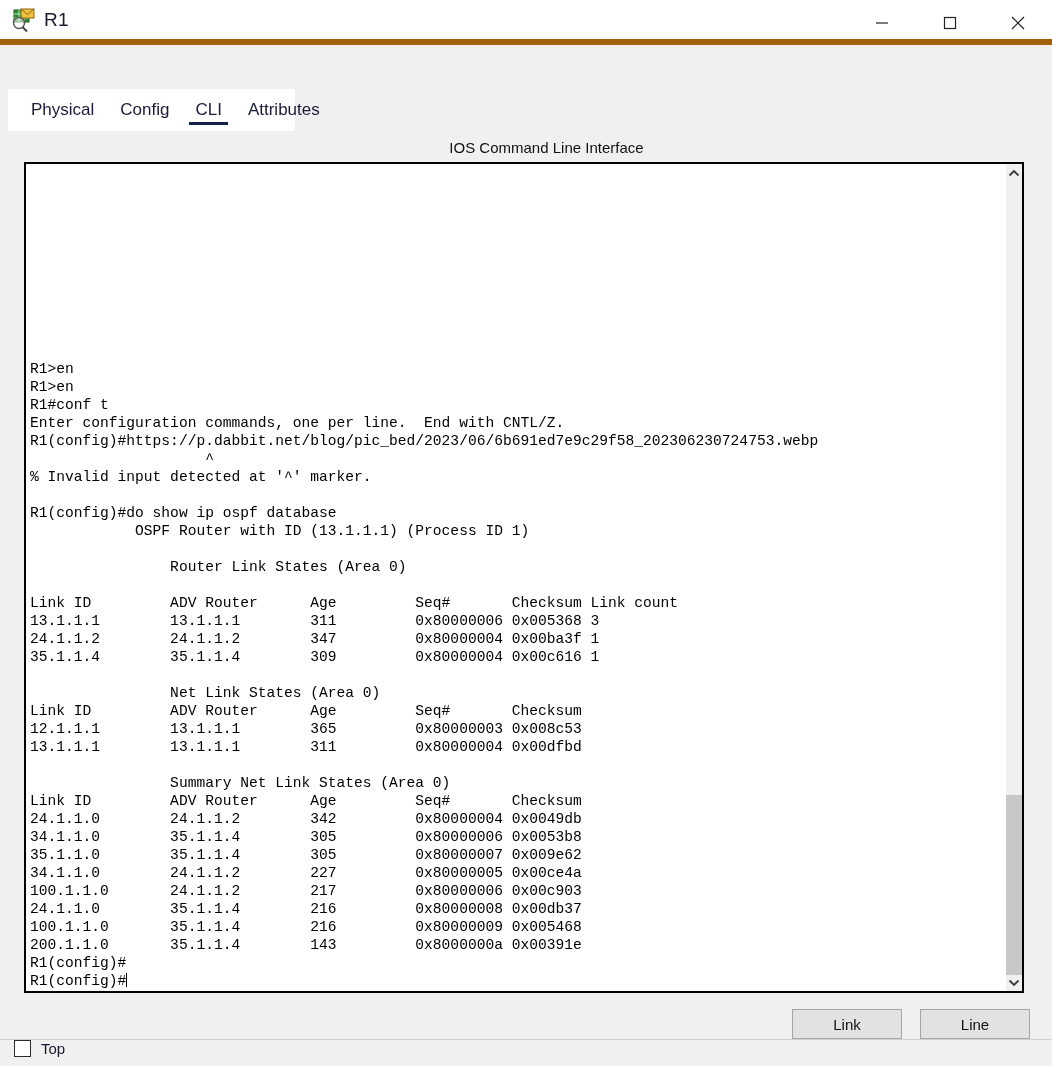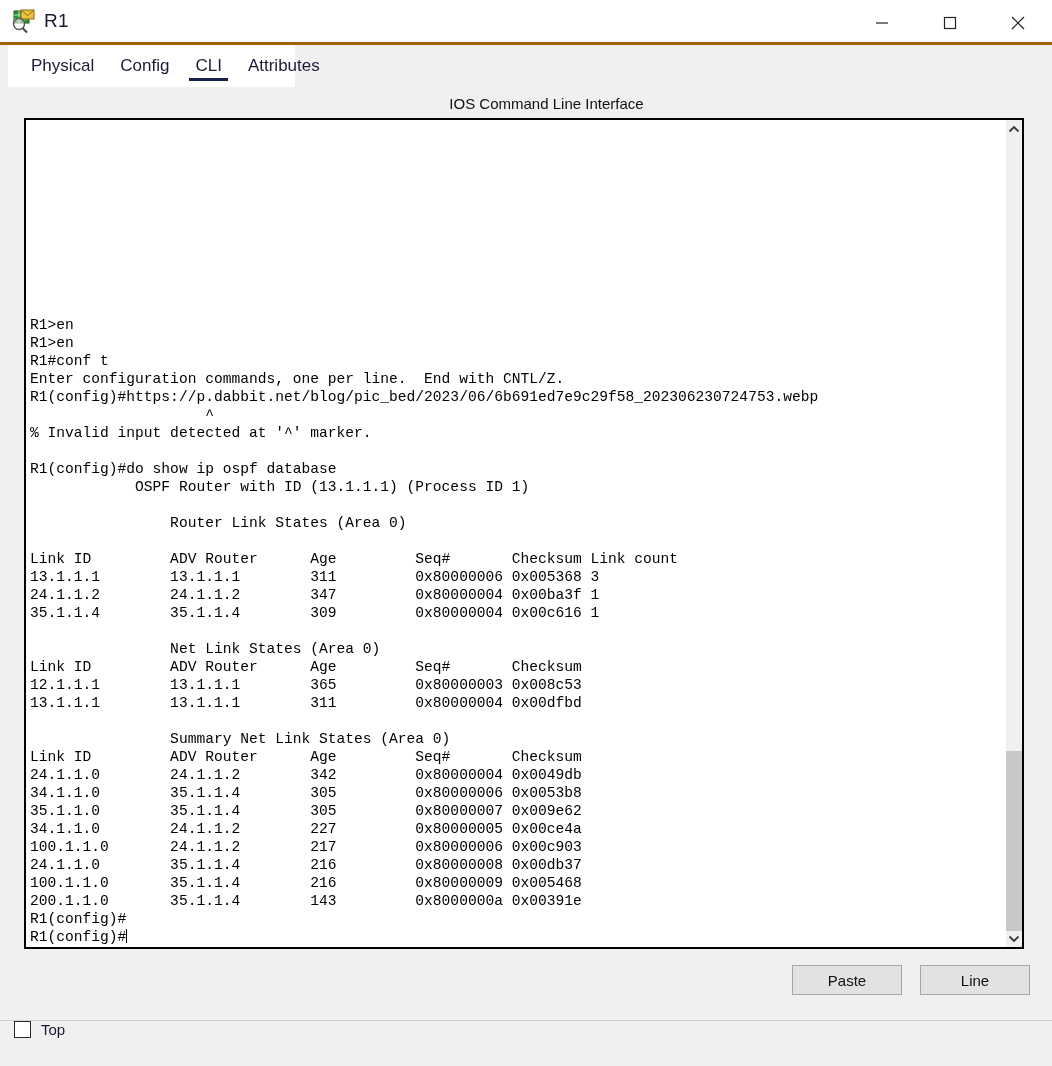--- a/index.html
+++ b/index.html
@@ -14,21 +14,21 @@
     position: relative;
     width: 1052px; height: 1066px;
     background: #f0f0f0;
     display: flex; flex-direction: column;
   }
 
   
   .titlebar {
     height: 45px; min-height: 45px;
     background: #ffffff;
-    border-bottom: 3px solid #a16207;
+    border-bottom: 6px solid #a16207;
     display: flex; align-items: center;
     position: relative;
   }
   .app-icon {
     width: 26px; height: 26px;
     margin-left: 10px; margin-right: 8px;
     position: relative; flex: none;
   }
   .title-text {
     font-size: 19px; color: #1a1a2e;
@@ -43,20 +43,21 @@
     display: flex; align-items: center; justify-content: center;
     background: transparent; border: none; cursor: default;
   }
 
   
   .tabstrip {
     height: 42px; min-height: 42px;
     background: #f0f0f0;
     display: flex; align-items: flex-end;
     position: relative;
+    margin-top: 44px;
   }
   .tabstrip-white {
     position: absolute; left: 8px; top: 0;
     width: 287px; height: 42px;
     background: #ffffff;
   }
   .tabs {
     position: relative; display: flex; align-items: center;
     height: 42px; padding-left: 18px; gap: 0px;
   }
@@ -277,21 +278,21 @@
         </div>
         <div class="sb-btn">
           <svg class="chev" width="12" height="9" viewBox="0 0 12 9">
             <polyline points="1.5,2.5 6,7 10.5,2.5" fill="none" stroke="#3a3a3a" stroke-width="1.8"></polyline>
           </svg>
         </div>
       </div>
     </div>
 
     <div class="btnrow">
-      <button class="btn">Paste</button>
+      <button class="btn">Link</button>
       <button class="btn">Line</button>
     </div>
   </div>
 
   <div class="bottombar">
     <div class="checkbox"></div>
     <span class="check-label">Top</span>
   </div>
 
 </div>

